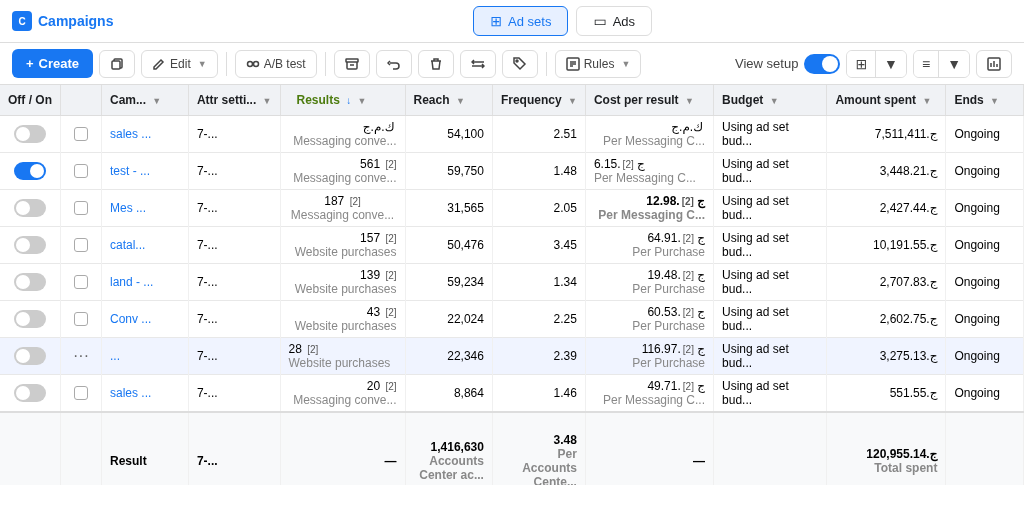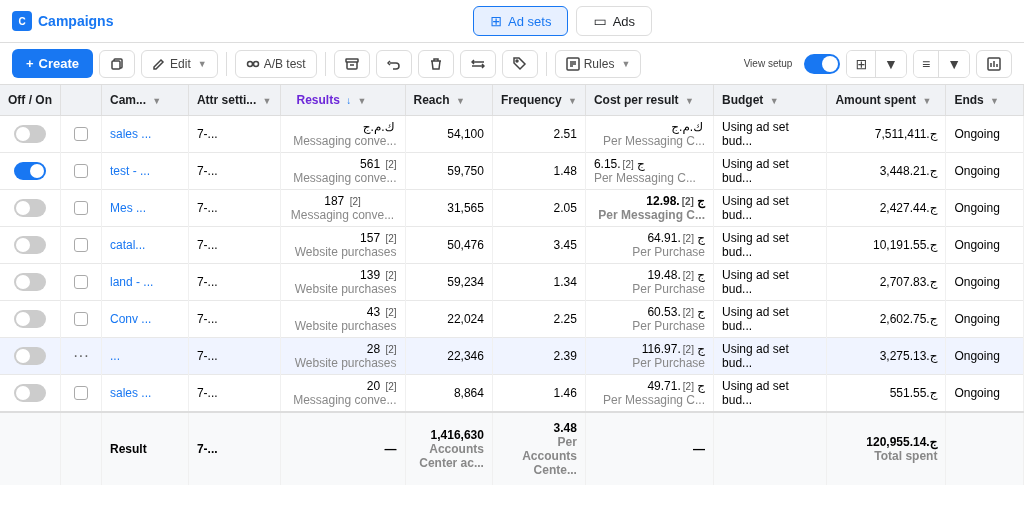--- a/index.html
+++ b/index.html
@@ -18,21 +18,21 @@
 
     
     .toolbar {
       display: flex; align-items: center; gap: 6px; padding: 6px 12px; border-bottom: 1px solid #ddd; background: #fff;
     }
     .btn-create { background: #1877f2; color: white; border: none; border-radius: 6px; padding: 7px 14px; font-size: 13px; font-weight: 600; cursor: pointer; display: flex; align-items: center; gap: 5px; }
     .btn-icon { display: flex; align-items: center; gap: 4px; padding: 6px 10px; border: 1px solid #ddd; border-radius: 6px; background: #fff; cursor: pointer; font-size: 12px; color: #444; }
     .btn-icon svg { width: 14px; height: 14px; }
     .separator { width: 1px; height: 24px; background: #ddd; margin: 0 2px; }
     .spacer { flex: 1; }
-    .view-setup { display: flex; align-items: center; gap: 12px; font-size: 10px; color: #444; }
+    .view-setup { display: flex; align-items: center; gap: 6px; font-size: 13px; color: #444; }
     .toggle-dot { width: 36px; height: 20px; background: #1877f2; border-radius: 10px; position: relative; cursor: pointer; }
     .toggle-dot::after { content: ''; position: absolute; width: 16px; height: 16px; background: white; border-radius: 50%; top: 2px; right: 2px; }
     .icon-btn-group { display: flex; border: 1px solid #ddd; border-radius: 6px; overflow: hidden; }
     .icon-btn-group .icon-btn { padding: 5px 8px; background: #fff; border: none; border-right: 1px solid #ddd; cursor: pointer; font-size: 14px; color: #444; }
     .icon-btn-group .icon-btn:last-child { border-right: none; }
 
     
     .table-wrap { overflow-x: auto; overflow-y: auto; max-height: 400px; }
     table { width: 100%; border-collapse: collapse; font-size: 12px; }
     thead th {
@@ -56,21 +56,21 @@
 
     .checkbox-cell { display: flex; justify-content: center; align-items: center; }
     .cb { width: 14px; height: 14px; border: 1.5px solid #aaa; border-radius: 3px; cursor: pointer; }
 
     .link-text { color: #1877f2; cursor: pointer; font-weight: 500; }
     .sub-text { color: #888; font-size: 12px; }
     .badge { font-size: 10px; color: #555; margin-left: 2px; }
     .dots-btn { color: #666; cursor: pointer; font-size: 16px; padding: 0 4px; }
 
     .total-row { background: #f8f9fa; font-weight: 600; border-top: 2px solid #ddd; }
-    .total-row td { padding: 8px 8px; }
+    .total-row td { padding: 20px 8px; }
 
     .col-off { width: 42px; }
     .col-cb { width: 28px; }
     .col-cam { width: 90px; }
     .col-attr { width: 80px; }
     .col-results { width: 130px; }
     .col-reach { width: 90px; }
     .col-freq { width: 90px; }
     .col-cpr { width: 130px; }
     .col-budget { width: 120px; }
@@ -203,21 +203,21 @@
           <span>Off / On</span>
         </th>
         <th class="col-cb"></th>
         <th class="col-cam sortable">
           Cam... <span class="dropdown-arrow">▼</span>
         </th>
         <th class="col-attr sortable">
           Attr setti... <span class="dropdown-arrow">▼</span>
         </th>
         <th class="col-results sortable sorted">
-          <span style="color:#6d28d9;padding-left:8px;">Results</span> <span class="sort-arrow">↓</span>
+          <span style="color:#4d7c0f;padding-left:8px;">Results</span> <span class="sort-arrow">↓</span>
           <span class="dropdown-arrow">▼</span>
         </th>
         <th class="col-reach sortable">
           Reach <span class="dropdown-arrow">▼</span>
         </th>
         <th class="col-freq sortable">
           Frequency <span class="dropdown-arrow">▼</span>
         </th>
         <th class="col-cpr sortable">
           Cost per result <span class="dropdown-arrow">▼</span>
@@ -551,21 +551,21 @@
         <span class="dots-btn">···</span>
       </div>
     </td>
     <td class="col-cam">
       <span class="link-text">...</span>
     </td>
     <td class="col-attr">
       <span>7-...</span>
     </td>
     <td class="col-results">
-      <div style="text-align:right;">
+      <div style="">
         <div>
           <span>28</span>
           <span class="badge">[2]</span>
         </div>
         <div class="sub-text">Website purchases</div>
       </div>
     </td>
     <td class="col-reach numeric">
       <span>22,346</span>
     </td>

